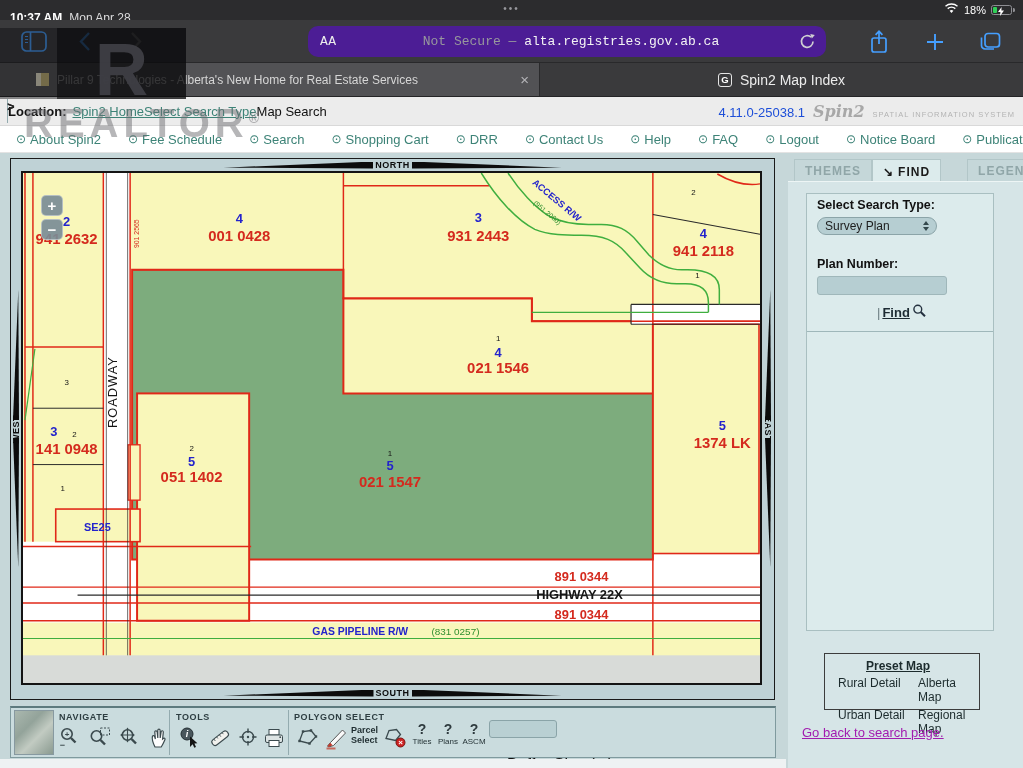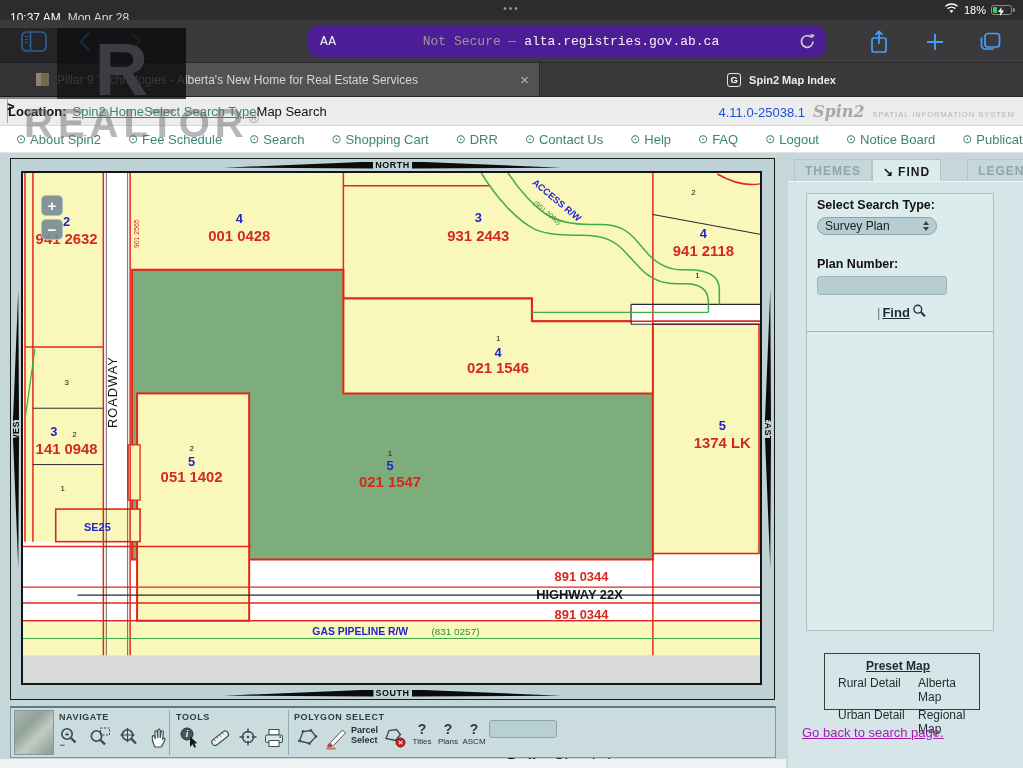--- a/index.html
+++ b/index.html
@@ -4,21 +4,21 @@
 <style>
   * { box-sizing: border-box; }
   body { margin:0; background:#000; }
   .page { position:relative; width:1023px; height:768px; overflow:hidden;
           background:#c6d7d9; font-family:"Liberation Sans", sans-serif; }
 
   
   .sbar { position:absolute; left:0; top:0; width:1023px; height:20px; background:#2c2c2e;
           color:#fff; font-size:12px; display:flex; align-items:center; }
   .sbar .left { margin-left:10px; display:flex; gap:7px; align-items:baseline; }
-  .sbar .time { font-weight:normal;margin-top:15px; }
+  .sbar .time { font-weight:bold;margin-top:15px; }
   .sbar .date { color:#dcdcdd; }
   .sbar .dots { position:absolute; left:0; right:0; text-align:center; color:#98989d;
                 letter-spacing:2px; font-size:10px; top:3px; }
   .sbar .right { margin-left:auto; margin-right:8px; display:flex; align-items:center; gap:5px; }
   .batt { width:21px; height:10px; border:1px solid #8e8e93; border-radius:2.5px; position:relative; }
   .batt .fill { position:absolute; left:1px; top:1px; bottom:1px; width:4px; background:#30d158; border-radius:1px; }
   .batt svg { position:absolute; left:5px; top:0.5px; }
   .cap { width:2px; height:4px; background:#8e8e93; border-radius:0 1.5px 1.5px 0; margin-left:-4px; }
 
   
@@ -38,21 +38,21 @@
              background:#be185d; border-bottom:1px solid #242426; }
   .tab1 { width:540px; background:#525255; display:flex; align-items:center; padding:0 10px 0 36px;
           border-right:1px solid #2a2a2c; }
   .tab1 .fav { width:13px; height:13px; background:linear-gradient(90deg,#efe9cf 38%, #c9b878 38%);
                margin-right:8px; flex:none; }
   .tab1 .ttl { color:#d6d6d6; font-size:12px; white-space:nowrap; overflow:hidden; text-overflow:ellipsis; }
   .tab1 .x { margin-left:auto; color:#b4b4b8; font-size:15px; padding-left:10px; }
   .tab2 { flex:1; background:#3a3a3c; display:flex; align-items:center; justify-content:center; gap:8px; }
   .tab2 .g { width:14px; height:14px; border:1.5px solid #e6e6e6; border-radius:3px; color:#fff;
              font-size:9.5px; font-weight:bold; display:flex; align-items:center; justify-content:center; }
-  .tab2 .ttl { color:#ececec; font-size:11px; font-weight:bold; }
+  .tab2 .ttl { color:#ececec; font-size:14px; font-weight:normal; }
 
   
   .crumb { position:absolute; left:0; top:97px; width:1023px; height:29px; background:#ececec;
            border-bottom:1px solid #d9d9d9; display:flex; align-items:center; font-size:13px; color:#111; }
   .crumb .lab { font-weight:bold; margin:0 6px 0 8px; }
   .crumb a { color:#3d8377; text-decoration:underline; }
   .crumb .sep { margin:0 7px; color:#222; font-weight:bold; }
   .verblock { position:absolute; right:8px; top:102px; display:flex; align-items:baseline; gap:8px; }
   .verblock .num { color:#1d4ed8; font-size:13px; }
   .verblock .brand { font-family:"DejaVu Serif", serif; font-style:italic; font-weight:bold;

